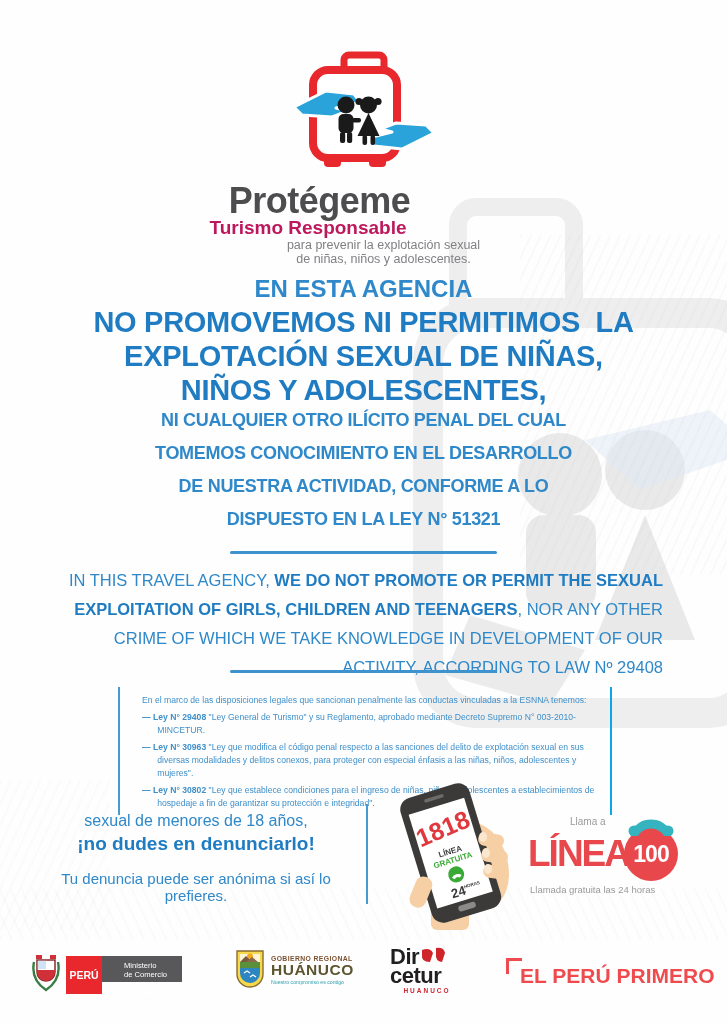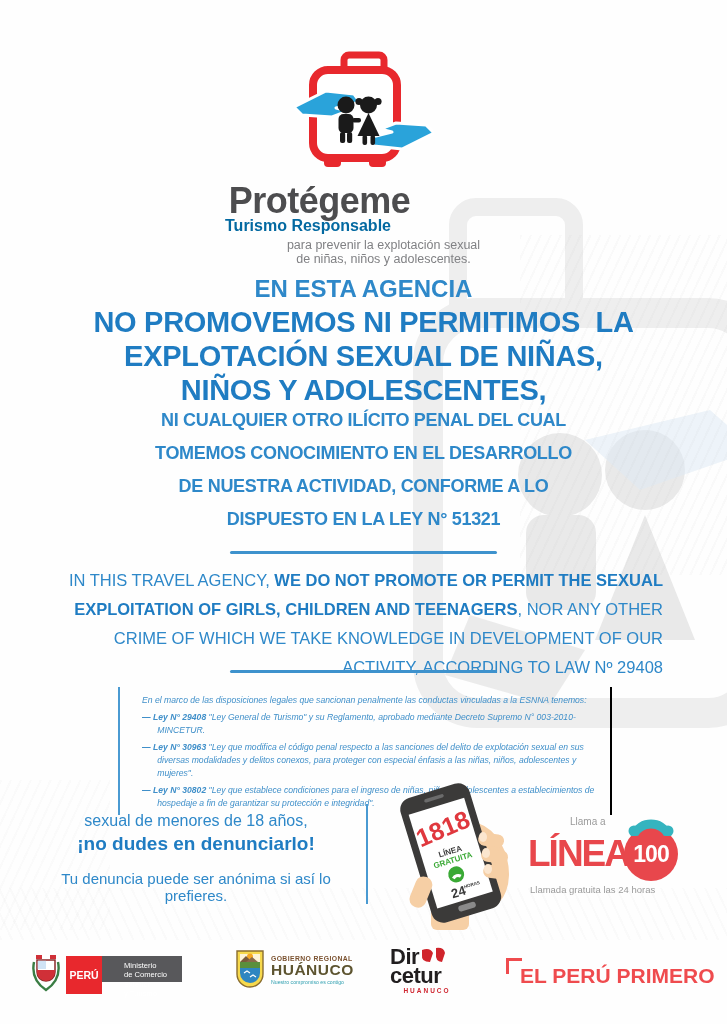--- a/index.html
+++ b/index.html
@@ -16,40 +16,40 @@
     opacity:.6;}
   .pat-bl{left:0;top:780px;width:110px;height:150px;
     background:repeating-linear-gradient(115deg, rgba(170,170,170,.08) 0 2px, transparent 2px 9px);
     opacity:.55;}
   .watermark{left:410px;top:185px;width:330px;height:570px;z-index:0;pointer-events:none;}
   .content{z-index:1;}
 
   
   .logo-svg{left:294px;top:50px;width:140px;height:135px;}
   .logo-name{left:0;top:180px;width:639px;text-align:center;font-size:36px;font-weight:700;color:#4d4d4f;letter-spacing:-.5px;}
-  .logo-sub{left:0;top:217px;width:616px;text-align:center;font-size:16px;font-weight:600;color:#0369a1;}
+  .logo-sub{left:0;top:217px;width:616px;text-align:center;font-size:19px;font-weight:600;color:#be185d;}
   .logo-tag{left:0;width:727px;text-align:center;font-size:12.5px;color:#808184;line-height:15px;padding-left:20px;}
   .tag1{top:238px;} .tag2{top:252px;}
 
   
   .intro{left:0;top:275px;width:727px;text-align:center;font-size:24px;font-weight:600;color:#2e88c9;}
   .hl-line{left:0;width:727px;text-align:center;font-size:29px;font-weight:800;color:#1f7cc2;letter-spacing:-.3px;white-space:pre-wrap;}
   .hl1{top:306px;} .hl2{top:340px;} .hl3{top:374px;}
   .hr-line{left:0;width:727px;text-align:center;font-size:18px;font-weight:700;color:#2e88c9;letter-spacing:-.3px;white-space:pre-wrap;}
   .hr1{top:410px;} .hr2{top:443px;} .hr3{top:476px;} .hr4{top:509px;}
 
   .divider{left:230px;width:267px;height:3px;background:#3e92cd;border-radius:2px;}
   .div1{top:551px;} .div2{top:670px;}
 
   .english{left:63px;top:566px;width:600px;text-align:center;color:#2e88c9;}
   .eng-line{font-size:16.5px;font-weight:500;line-height:29px;letter-spacing:0;text-align:right;}
   .eng-line b{font-weight:800;color:#1f7cc2;}
 
   
-  .legal-box{left:118px;top:687px;width:494px;border-left:2px solid #4a9ad2;border-right:2px solid #000000;padding:6px 0 6px 0;box-sizing:border-box;font-style:italic;}
+  .legal-box{left:118px;top:687px;width:494px;border-left:2px solid #4a9ad2;border-right:2px solid #0ea5e9;padding:6px 0 6px 0;box-sizing:border-box;}
   .legal-inner{margin-left:22px;width:522px;transform:scaleX(.897);transform-origin:0 0;color:#3f8fc9;font-size:9.6px;line-height:13px;}
   .legal-intro{margin-bottom:4px;}
   .law-item{padding-left:17px;text-indent:-17px;margin-top:4px;}
   .law-item .law{font-weight:800;}
 
   
   .report{left:28px;top:810px;width:336px;text-align:center;color:#2e88c9;}
   .rep-l{font-size:16px;line-height:22px;font-weight:500;}
   .rep-bold{font-size:19px;font-weight:800;color:#1f7cc2;margin-top:1px;}
   .rep-anon{font-size:15px;font-weight:500;margin-top:15px;}

